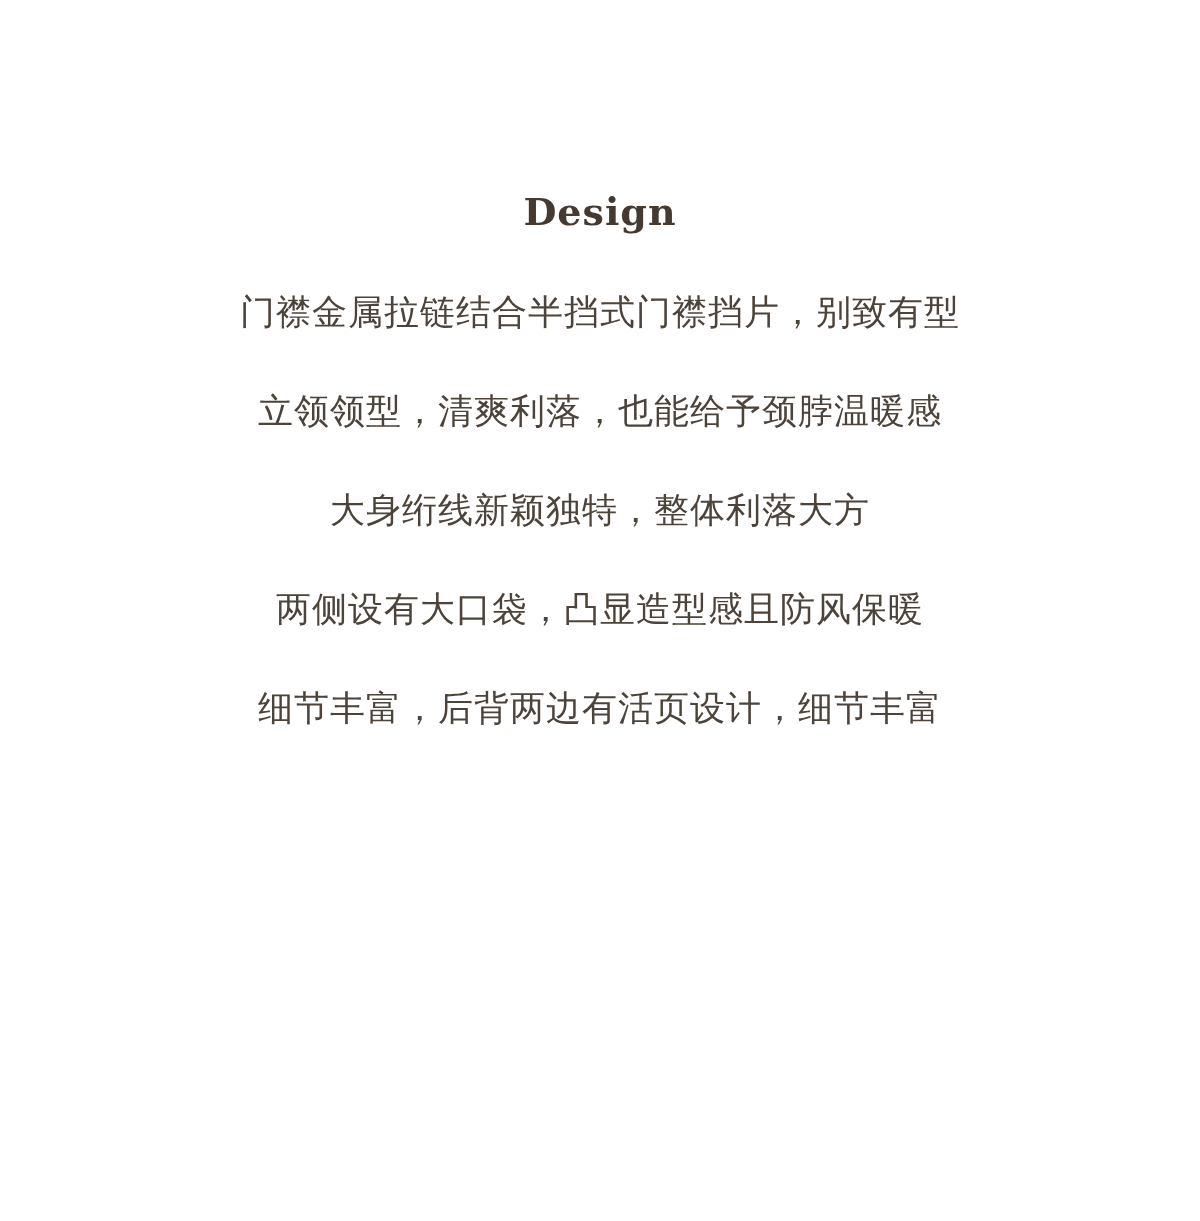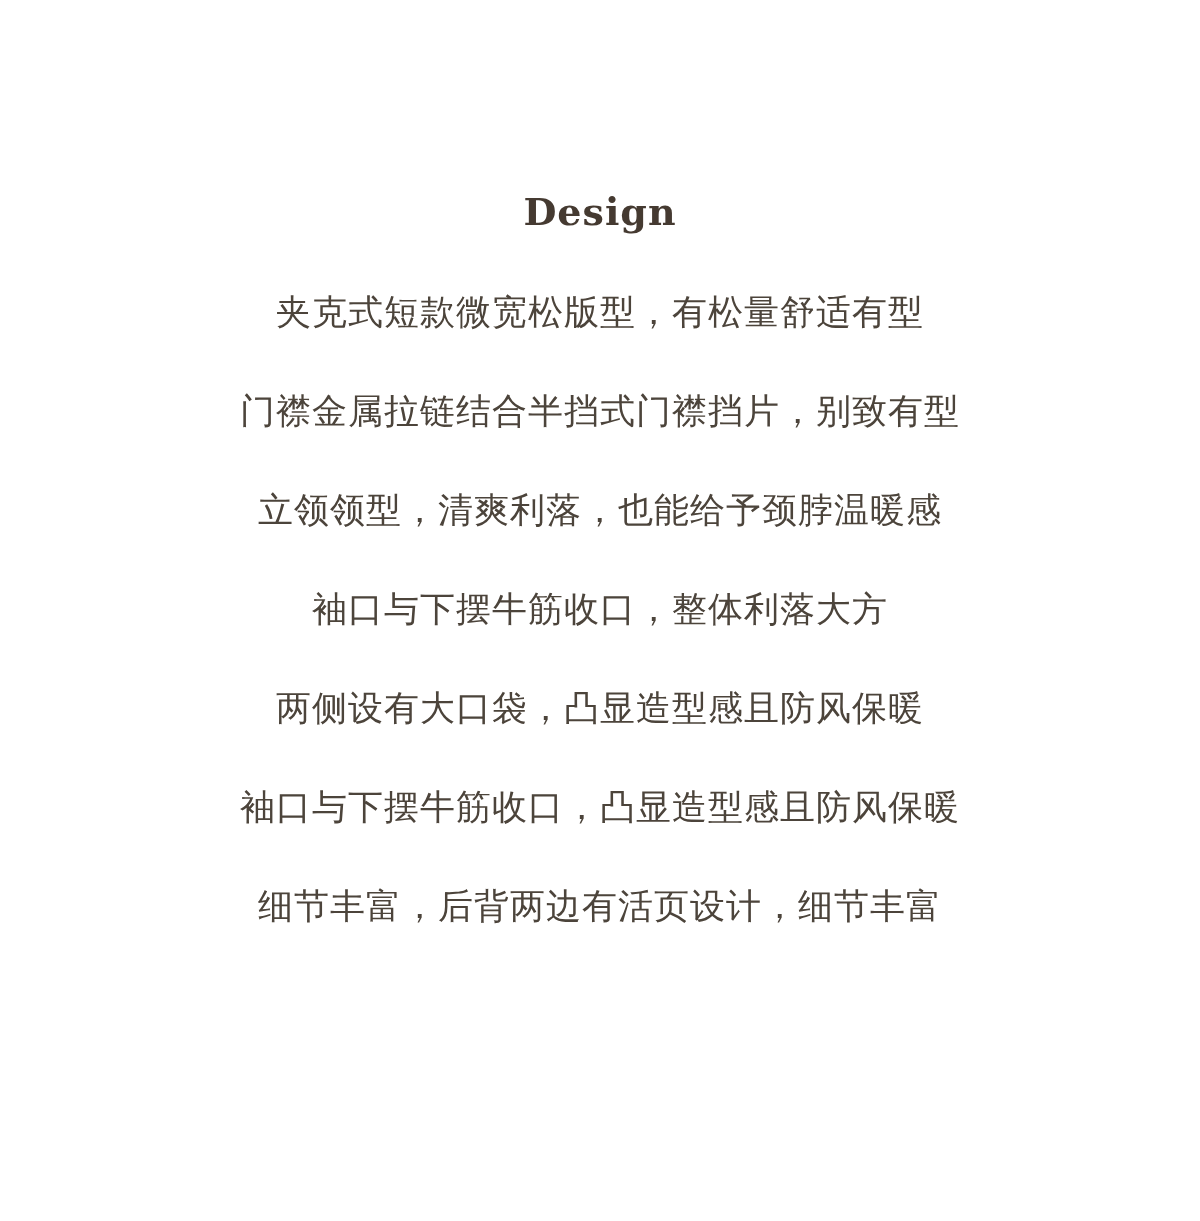--- a/index.html
+++ b/index.html
@@ -41,21 +41,19 @@
     white-space: nowrap;
   }
 </style>
 </head>
 <body>
 
 <div class="page">
   <div class="content">
     <h1 class="title">Design</h1>
 
-    <div class="line">夹克式短款微宽松版型，有松量舒适有型</div>
     <div class="line">门襟金属拉链结合半挡式门襟挡片，别致有型</div>
     <div class="line">立领领型，清爽利落，也能给予颈脖温暖感</div>
-    <div class="line">袖口与下摆牛筋收口，整体利落大方</div>
+    <div class="line">大身绗线新颖独特，整体利落大方</div>
     <div class="line">两侧设有大口袋，凸显造型感且防风保暖</div>
-    <div class="line">袖口与下摆牛筋收口，凸显造型感且防风保暖</div>
     <div class="line">细节丰富，后背两边有活页设计，细节丰富</div>
   </div>
 </div>
 
 </body></html>

